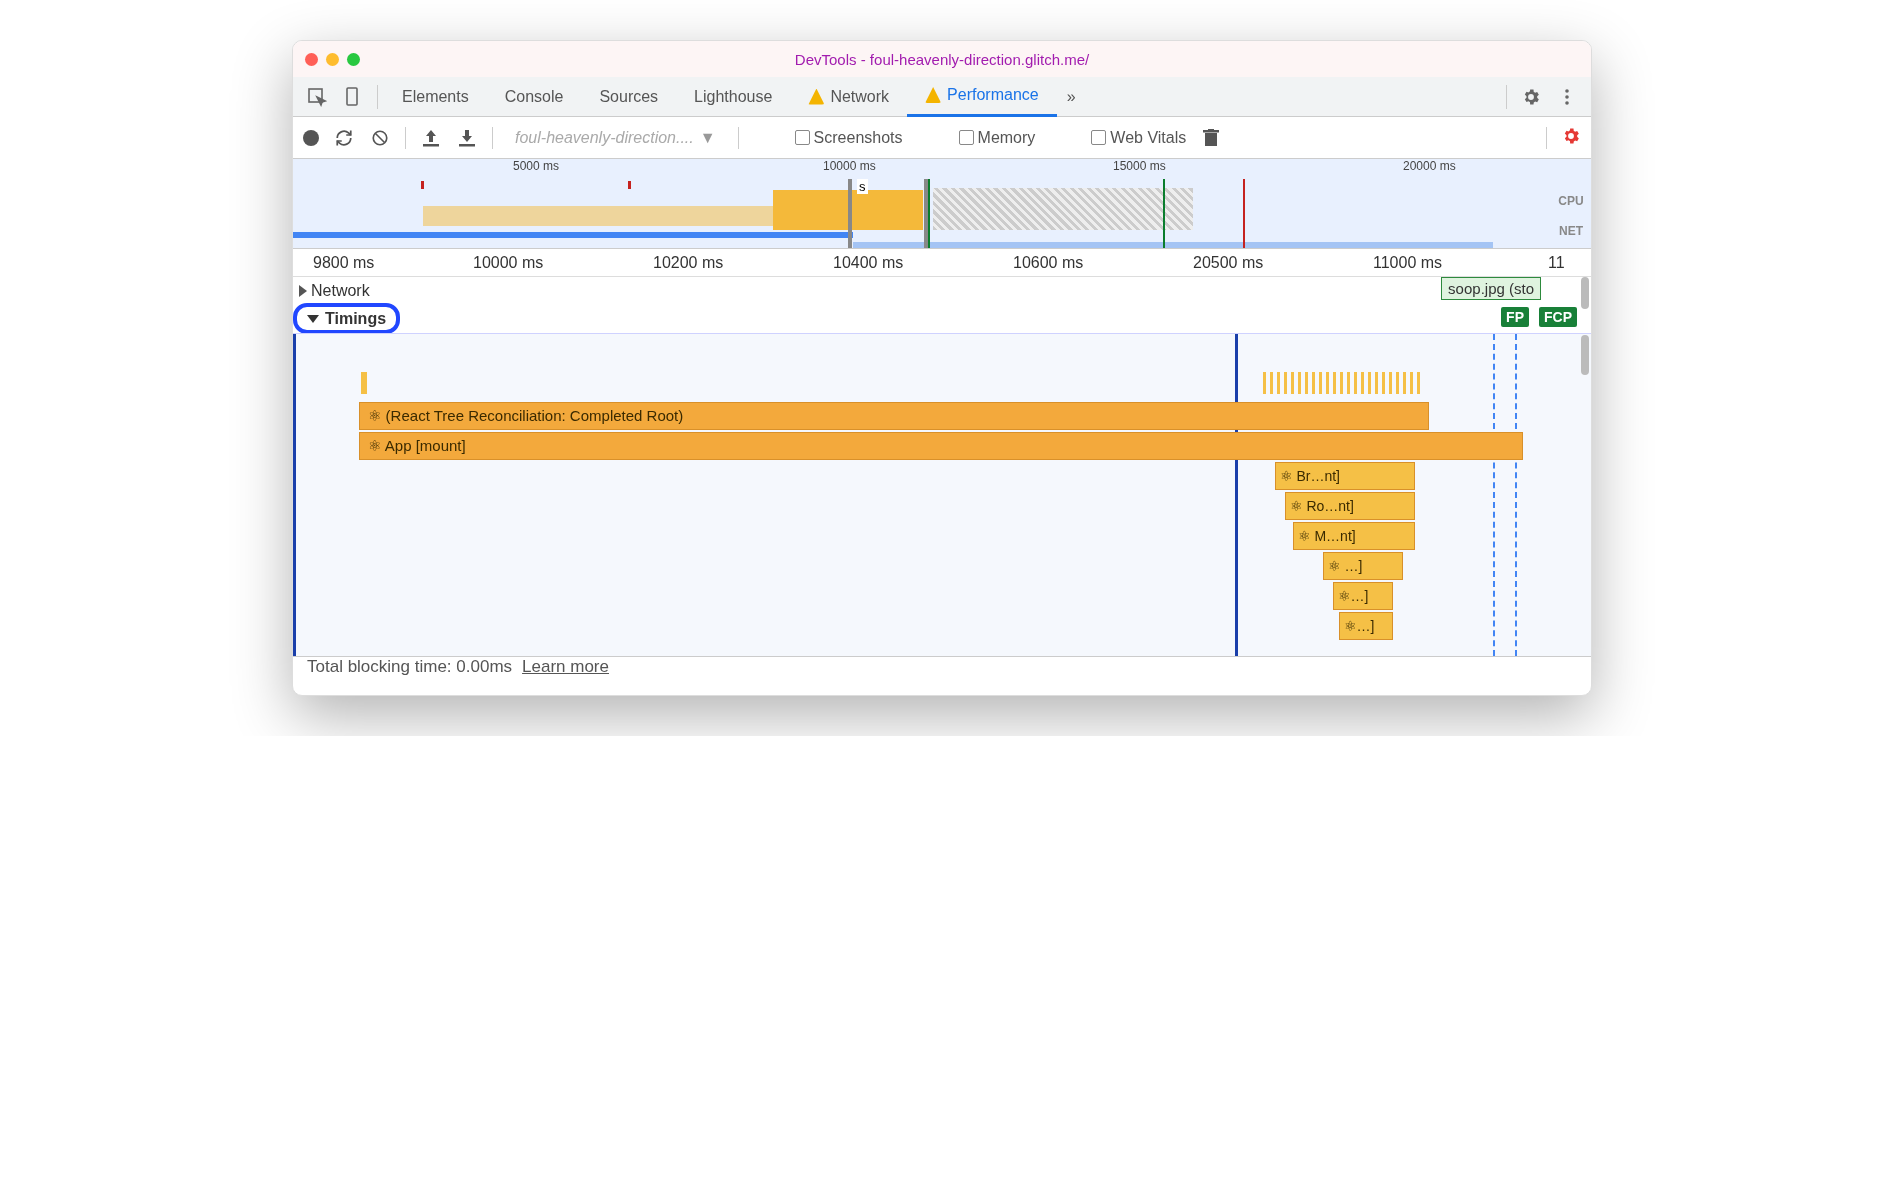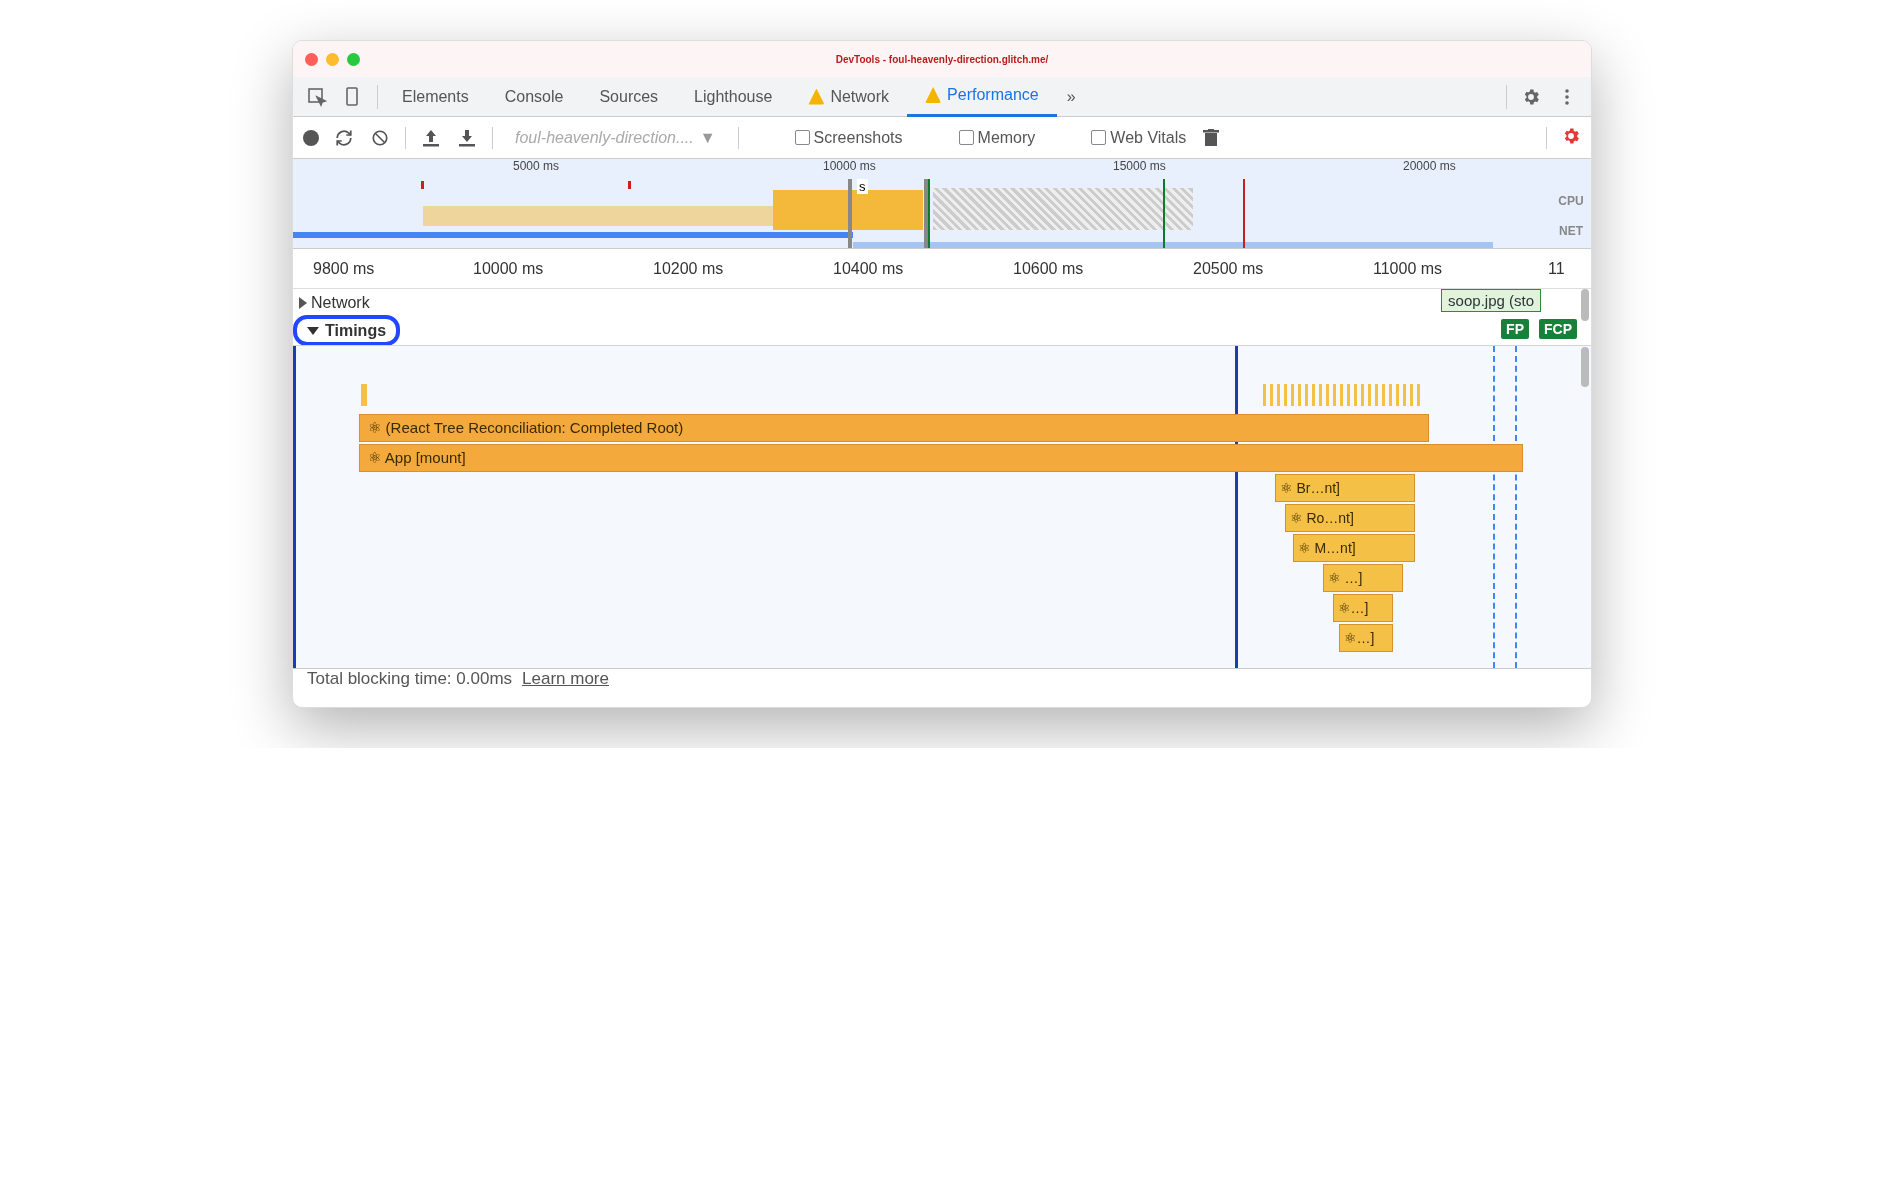--- a/index.html
+++ b/index.html
@@ -2,21 +2,21 @@
 <html><head>
 <meta charset="utf-8">
 <style>
 * { margin:0; padding:0; box-sizing:border-box; }
 body { font-family:-apple-system,BlinkMacSystemFont,"Segoe UI",Helvetica,Arial,sans-serif; background:#fff; overflow:hidden; }
 .window { width:1300px; margin:40px auto; background:#fff; border-radius:10px; box-shadow:0 20px 60px rgba(0,0,0,.3); overflow:hidden; border:1px solid #ddd; }
 .titlebar { height:36px; background:#fdf5f5; display:flex; align-items:center; padding:0 12px; position:relative; }
 .traffic { display:flex; gap:8px; }
 .dot { width:13px; height:13px; border-radius:50%; }
 .red{background:#ff5f57;} .yellow{background:#febc2e;} .green{background:#28c840;}
-.title { position:absolute; left:50%; transform:translateX(-50%); font-size:10px; font-weight:700; color:#b91c1c; }
+.title { position:absolute; left:50%; transform:translateX(-50%); font-size:15px; font-weight:400; color:#a21caf; }
 .tabs { height:40px; background:#f1f3f4; display:flex; align-items:center; border-bottom:1px solid #ccc; padding:0 6px; font-size:16px; color:#555; }
 .tabs .ico { width:24px; height:24px; display:inline-flex; align-items:center; justify-content:center; margin:0 6px; color:#666; }
 .tabs .sep { width:1px; height:24px; background:#ccc; margin:0 6px; }
 .tab { padding:0 18px; height:40px; display:flex; align-items:center; cursor:pointer; gap:6px; }
 .tab.active { color:#1a73e8; border-bottom:3px solid #1a73e8; }
 .warn-icon { width:16px; height:16px; background:#f4b400; border-radius:2px; display:inline-block; position:relative; clip-path:polygon(50% 0,100% 100%,0 100%); }
 .toolbar { height:42px; display:flex; align-items:center; padding:0 10px; gap:14px; border-bottom:1px solid #ccc; font-size:16px; color:#555; }
 .toolbar .circle-solid { width:16px; height:16px; border-radius:50%; background:#555; }
 .toolbar .icon-btn { width:22px; height:22px; display:flex; align-items:center; justify-content:center; color:#555; cursor:pointer; }
 .drop { color:#aaa; display:flex; align-items:center; gap:6px; padding:0 8px;font-style:italic; }
@@ -28,21 +28,21 @@
 .ov-ticks { height:20px; position:relative; font-size:12px; color:#444; }
 .ov-ticks span { position:absolute; top:0; }
 .ov-body { position:absolute; top:20px; left:0; right:40px; bottom:0; }
 .ov-labels { position:absolute; right:0; top:20px; font-size:12px; color:#888; font-weight:bold; width:40px; text-align:center; }
 .ov-cpu { position:absolute; right:0; top:35px; }
 .ov-net { position:absolute; right:0; top:65px; }
 .ov-yellow { position:absolute; bottom:18px; height:40px; background:#f4b93a; }
 .ov-blue { position:absolute; bottom:10px; height:6px; background:#4285f4; }
 .ov-lightblue { position:absolute; bottom:0; height:6px; background:#a4c4f4; }
 .ov-sel { position:absolute; top:0; bottom:0; border-left:4px solid #888; border-right:4px solid #888; }
-.ruler { height:40px; display:flex; align-items:center; border-bottom:1px solid #ddd; font-size:16px; color:#333; position:relative; padding-left:8px; }
+.ruler { height:28px; display:flex; align-items:center; border-bottom:1px solid #ddd; font-size:16px; color:#333; position:relative; padding-left:8px; }
 .ruler span { position:absolute; }
 .panel { height:380px; position:relative; font-size:16px; overflow:hidden; border-bottom:1px solid #ccc; }
 .row-hdr { height:28px; display:flex; align-items:center; padding-left:6px; gap:4px; color:#333; position:relative; }
 .triangle-r { width:0; height:0; border-top:6px solid transparent; border-bottom:6px solid transparent; border-left:8px solid #555; }
 .triangle-d { width:0; height:0; border-left:6px solid transparent; border-right:6px solid transparent; border-top:8px solid #333; }
 .highlight { position:absolute; border:4px solid #2147ff; border-radius:14px; padding:2px 10px; font-weight:600; }
 .timings-body { position:absolute; top:56px; left:0; right:0; bottom:0; background:#f5f8fd; border-top:1px solid #cfd2ff; }
 .vline { position:absolute; top:0; bottom:0; width:3px; background:#1a3faa; }
 .dashed { position:absolute; top:0; bottom:0; width:0; border-left:2px dashed #4285f4; }
 .flame { position:absolute; height:28px; background:#f3a93c; color:#3a2a00; font-size:15px; display:flex; align-items:center; padding:0 8px; white-space:nowrap; overflow:hidden; border:1px solid #d8902a; }

